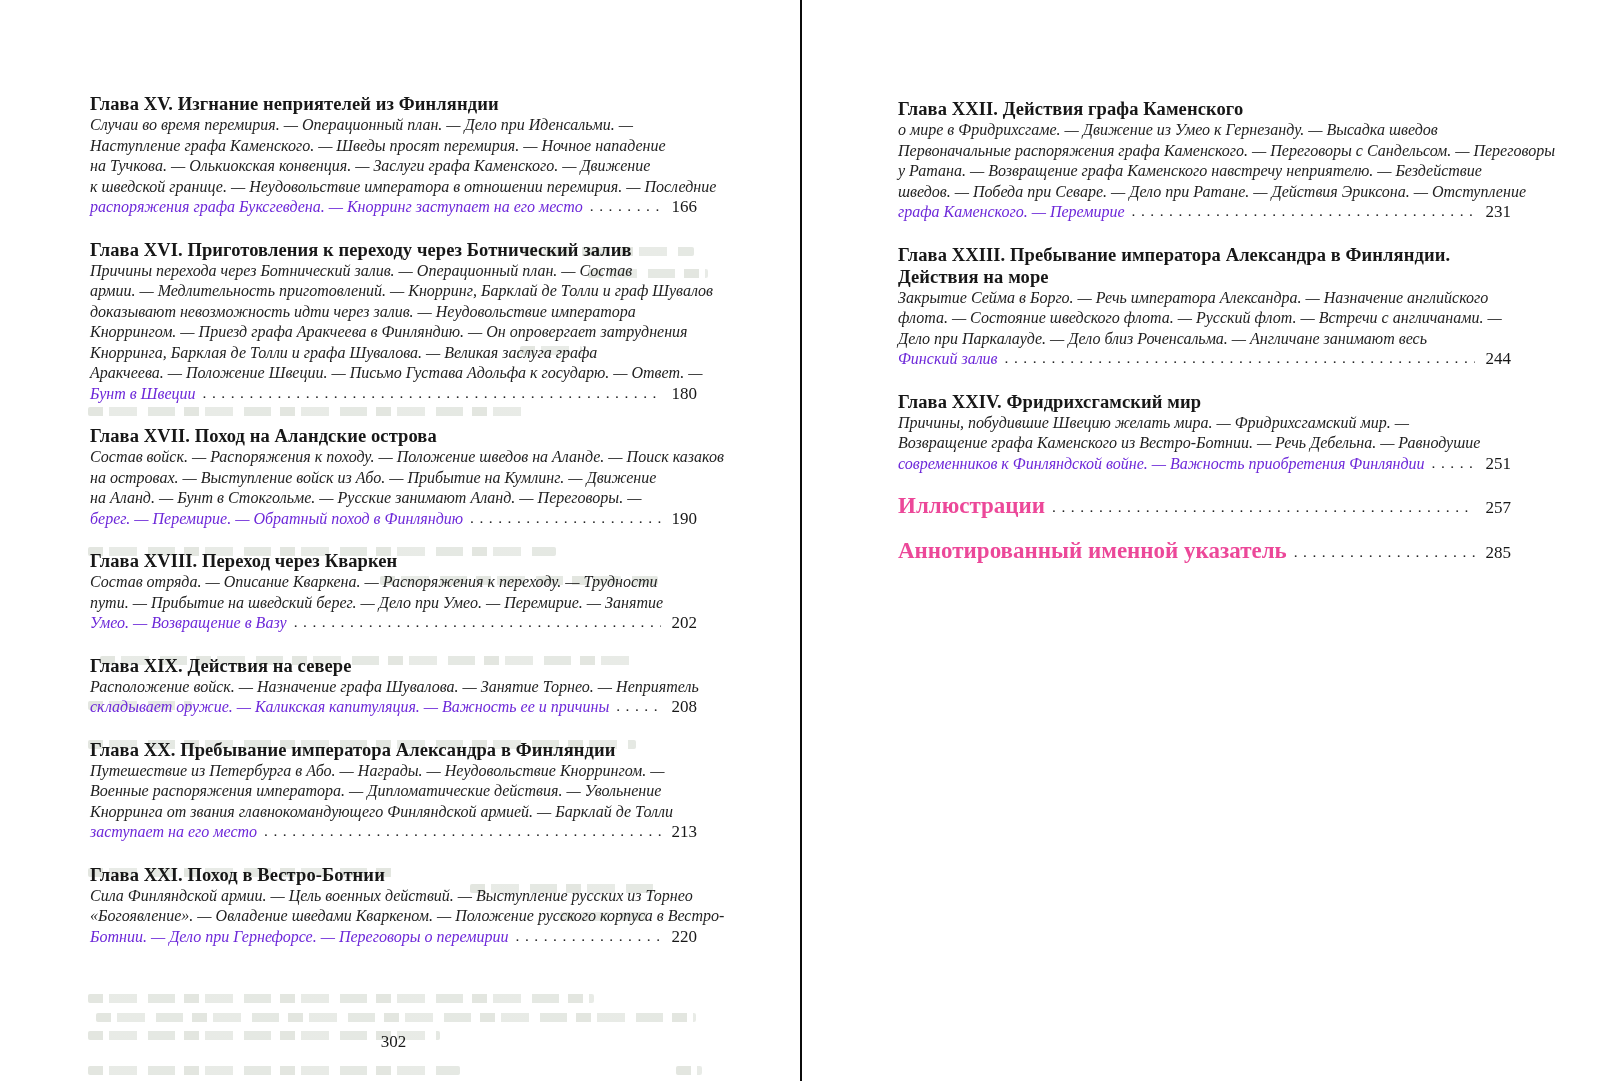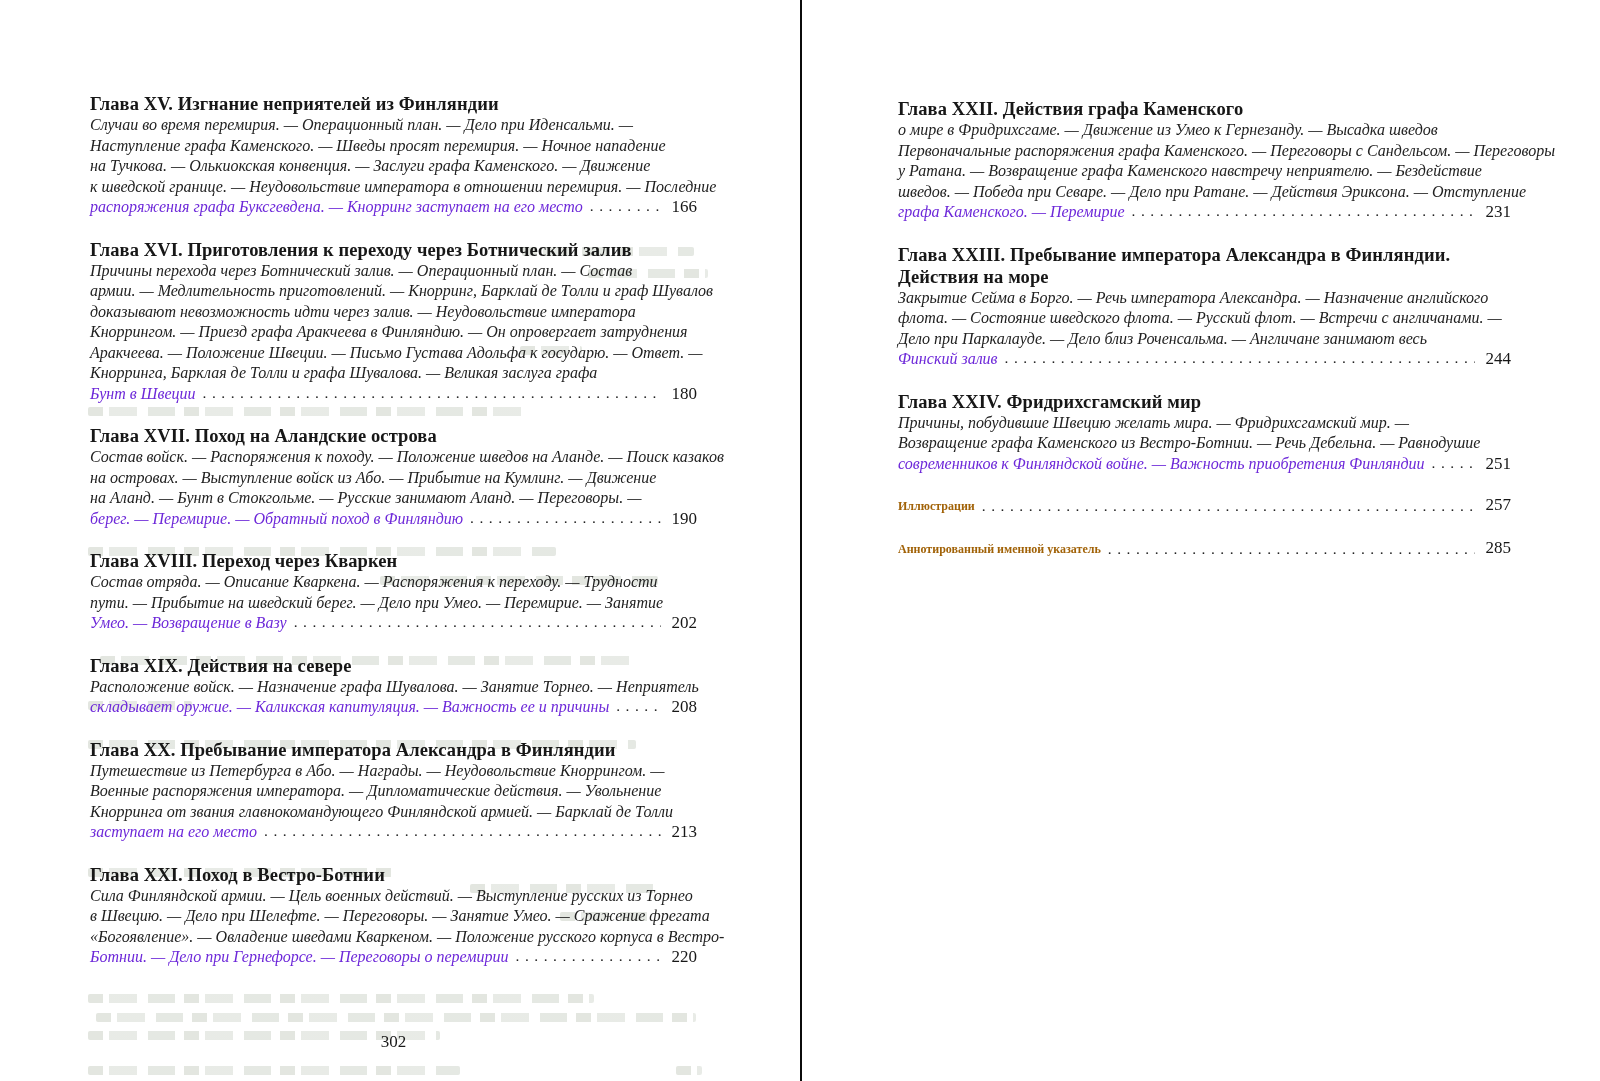--- a/index.html
+++ b/index.html
@@ -49,23 +49,23 @@
   .last-text {
     flex: 0 0 auto;
     font-style: italic;
     font-size: 16px;
     color: #6d28d9;
     white-space: nowrap;
   }
   .last-text.heading-style {
     font-style: normal;
     font-weight: bold;
-    font-size: 12px;
+    font-size: 23px;
     line-height: 22px;
-    color: #a16207;
+    color: #ec4899;
   }
   .dots {
     flex: 1 1 auto;
     min-width: 12px;
     align-self: flex-end;
     position: relative;
     height: 17px;
     overflow: hidden;
     margin: 0 6px 0 7px;
   }
@@ -131,22 +131,22 @@
             <span class="dots"></span>
             <span class="page-num">166</span>
           </div>
         </article>
         <article class="toc-entry">
           <h2 class="entry-title">Глава XVI. Приготовления к переходу через Ботнический залив</h2>
           <div class="body-line">Причины перехода через Ботнический залив. — Операционный план. — Состав</div>
           <div class="body-line">армии. — Медлительность приготовлений. — Кнорринг, Барклай де Толли и граф Шувалов</div>
           <div class="body-line">доказывают невозможность идти через залив. — Неудовольствие императора</div>
           <div class="body-line">Кноррингом. — Приезд графа Аракчеева в Финляндию. — Он опровергает затруднения</div>
+          <div class="body-line">Кнорринга, Барклая де Толли и графа Шувалова. — Великая заслуга графа</div>
           <div class="body-line">Аракчеева. — Положение Швеции. — Письмо Густава Адольфа к государю. — Ответ. —</div>
-          <div class="body-line">Кнорринга, Барклая де Толли и графа Шувалова. — Великая заслуга графа</div>
           <div class="last-line">
             <span class="last-text">Бунт в Швеции</span>
             <span class="dots"></span>
             <span class="page-num">180</span>
           </div>
         </article>
         <article class="toc-entry">
           <h2 class="entry-title">Глава XVII. Поход на Аландские острова</h2>
           <div class="body-line">Состав войск. — Распоряжения к походу. — Положение шведов на Аланде. — Поиск казаков</div>
           <div class="body-line">на островах. — Выступление войск из Або. — Прибытие на Кумлинг. — Движение</div>
@@ -183,21 +183,20 @@
           <div class="body-line">Кнорринга от звания главнокомандующего Финляндской армией. — Барклай де Толли</div>
           <div class="last-line">
             <span class="last-text">заступает на его место</span>
             <span class="dots"></span>
             <span class="page-num">213</span>
           </div>
         </article>
         <article class="toc-entry">
           <h2 class="entry-title">Глава XXI. Поход в Вестро-Ботнии</h2>
           <div class="body-line">Сила Финляндской армии. — Цель военных действий. — Выступление русских из Торнео</div>
-          <div class="body-line">в Швецию. — Дело при Шелефте. — Переговоры. — Занятие Умео. — Сражение фрегата</div>
           <div class="body-line">«Богоявление». — Овладение шведами Кваркеном. — Положение русского корпуса в Вестро-</div>
           <div class="last-line">
             <span class="last-text">Ботнии. — Дело при Гернефорсе. — Переговоры о перемирии</span>
             <span class="dots"></span>
             <span class="page-num">220</span>
           </div>
         </article>
       </div>
     <div class="folio">302</div>
 

